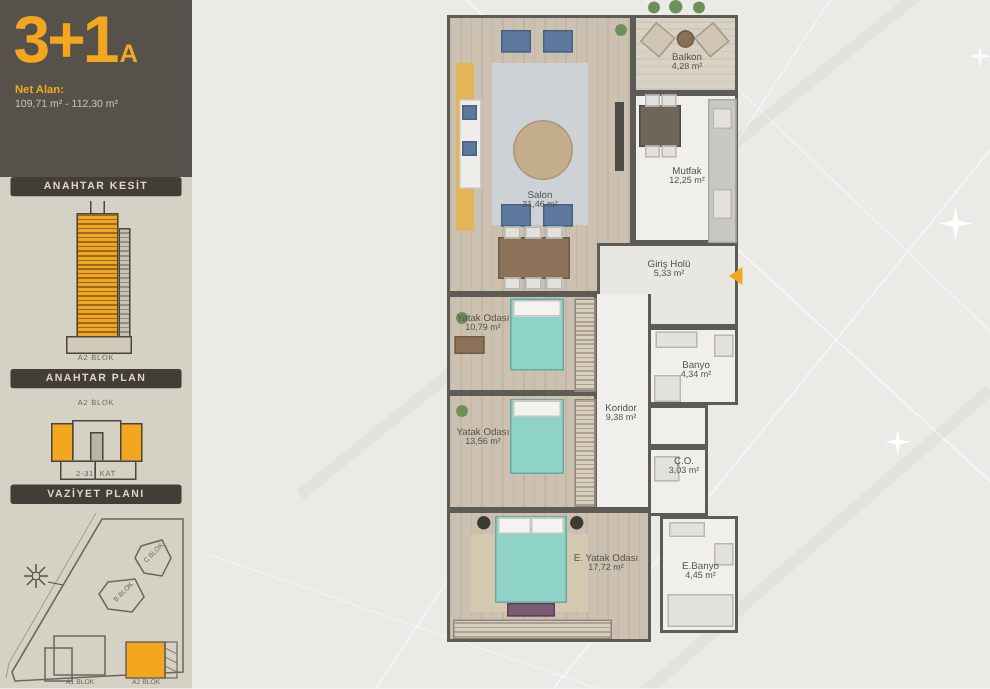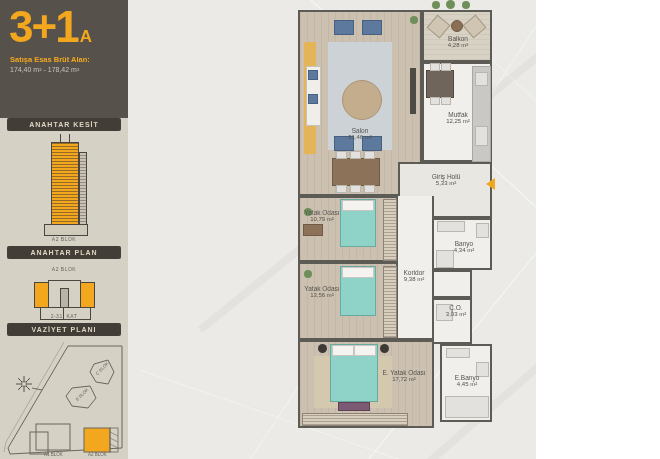--- a/index.html
+++ b/index.html
@@ -1,17 +1,17 @@
 <!DOCTYPE html>
 <html><head>
 <meta charset="utf-8">
 <style>
   html,body{margin:0;padding:0;}
   body{font-family:"Liberation Sans", sans-serif;}
-  #stage{position:relative;width:536px;height:459px;background:#ebeae7;overflow:hidden;}
+  #stage{position:relative;width:660px;height:459px;background:#ebeae7;overflow:hidden;}
 
   
   #bg-lines{position:absolute;left:0;top:0;width:660px;height:459px;}
   .star{position:absolute;background:#ffffff;clip-path:polygon(50% 0%,59% 41%,100% 50%,59% 59%,50% 100%,41% 59%,0% 50%,41% 41%);}
 
   
   #sidebar{position:absolute;left:0;top:0;width:128px;height:459px;background:#d5d1c5;}
   #sb-top{position:absolute;left:0;top:0;width:128px;height:118px;background:#56524b;}
   #sb-title{position:absolute;left:9px;top:2px;color:#f2a71f;font-weight:bold;font-size:44px;letter-spacing:-2px;}
   #sb-title-variant{font-size:17px;letter-spacing:0;margin-left:2px;}
@@ -85,22 +85,22 @@
   <div class="star" style="left:646px;top:30px;width:15px;height:15px;opacity:.8;"></div>
 
   <div id="sidebar">
 
     <div id="sb-top">
       <div id="sb-title">
         <span>3+1</span><span id="sb-title-variant">A</span>
       </div>
       <div id="sb-stats">
         <div class="stat">
-          <span class="sl">Satışa Esas Brüt Alan:</span>
-          <span class="sv">174,40 m² - 178,42 m²</span>
+          <span class="sl">Net Alan:</span>
+          <span class="sv">109,71 m² - 112,30 m²</span>
         </div>
       </div>
     </div>
 
     <div class="sb-bar" style="top:118px;">ANAHTAR KESİT</div>
     <div class="panel" style="top:131px;height:115px;"></div>
     <div id="tower-antenna"></div>
     <div id="tower-body"></div>
     <div id="tower-side"></div>
     <div id="tower-base"></div>

